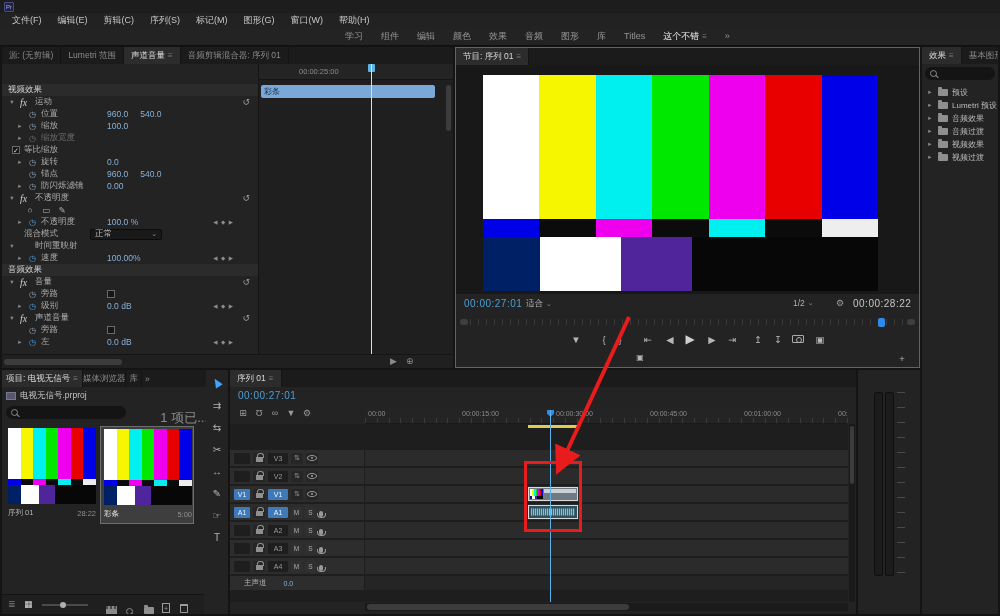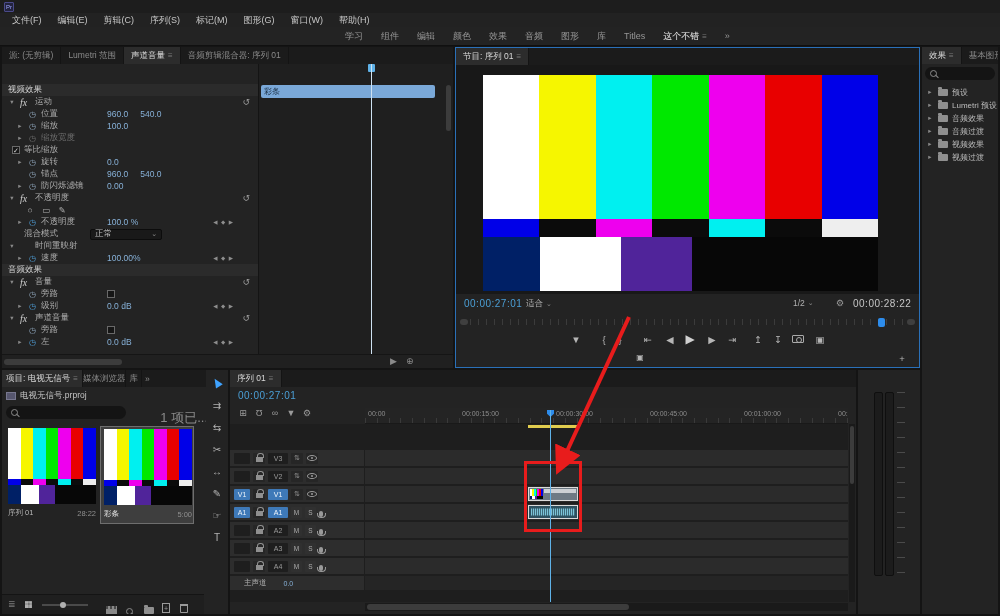--- a/index.html
+++ b/index.html
@@ -268,20 +268,23 @@
     </div>
     <div class="ecp-row" style="top:289px;padding-left:14px">
       <span class="tw">▸</span>
       <span class="sw on">◷</span>
       <span class="plabel">左</span>
       <span class="val">0.0 dB</span>
       <span class="nav">◀ ◆ ▶</span>
     </div>
 
     <div class="r" style="left:256px;top:17px;width:195px;height:290px;background:#1f1f1f;border-left:1px solid #141414">
+      <div class="r" style="left:0;top:0;width:195px;height:16px;background:#242424;border-bottom:1px solid #161616">
+        <span class="r" style="left:40px;top:3px;font-size:7.5px;color:#8c8c8c">00:00:25:00</span>
+      </div>
       <div class="r" style="left: 2px; top: 21px; width: 174px; height: 13px; border-radius: 2px; background: rgb(122, 168, 216);">
         <span style="font-size:8px;color:#16293d;padding-left:3px;line-height:13px;display:block">彩条</span>
       </div>
       <div class="r" style="left: 109px; top: 0px; width: 7px; height: 8px; border-radius: 1px; background: rgb(95, 178, 232);"></div>
       <div class="r" style="left:112px;top:0;width:1px;height:290px;background:#cfe2f2"></div>
       <div class="r sb" style="right:2px;top:21px;width:5px;height:46px"></div>
     </div>
 
     <div class="r" style="left:0;top:307px;width:451px;height:14px;background:#202020;border-top:1px solid #151515">
       <div class="r sb" style="left:2px;top:4px;width:118px;height:6px"></div>

